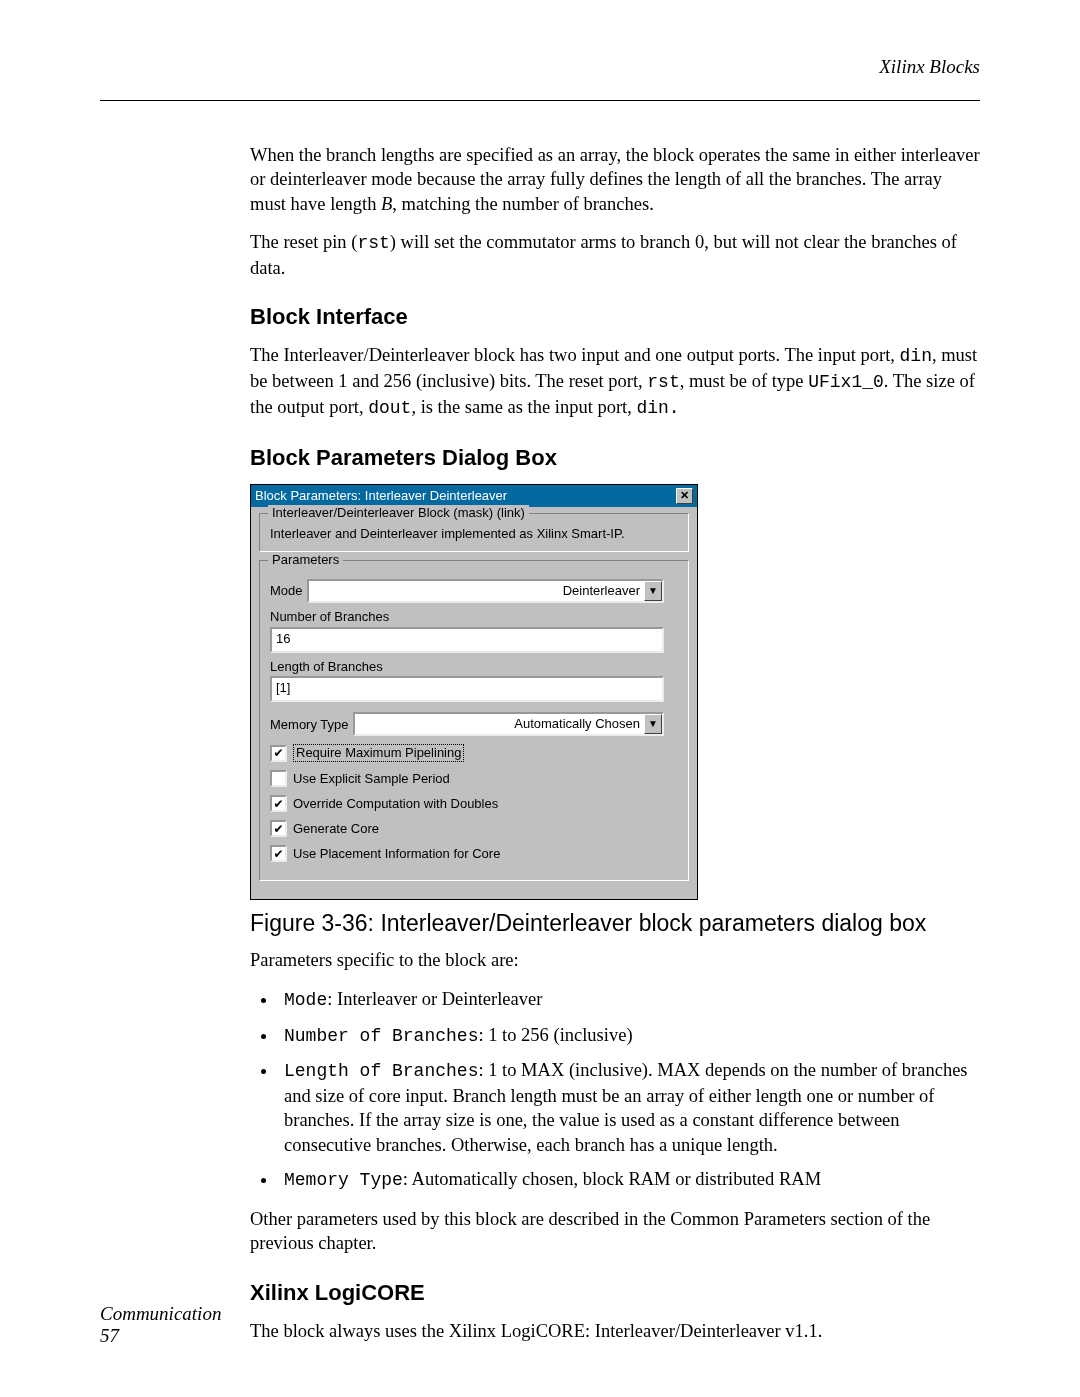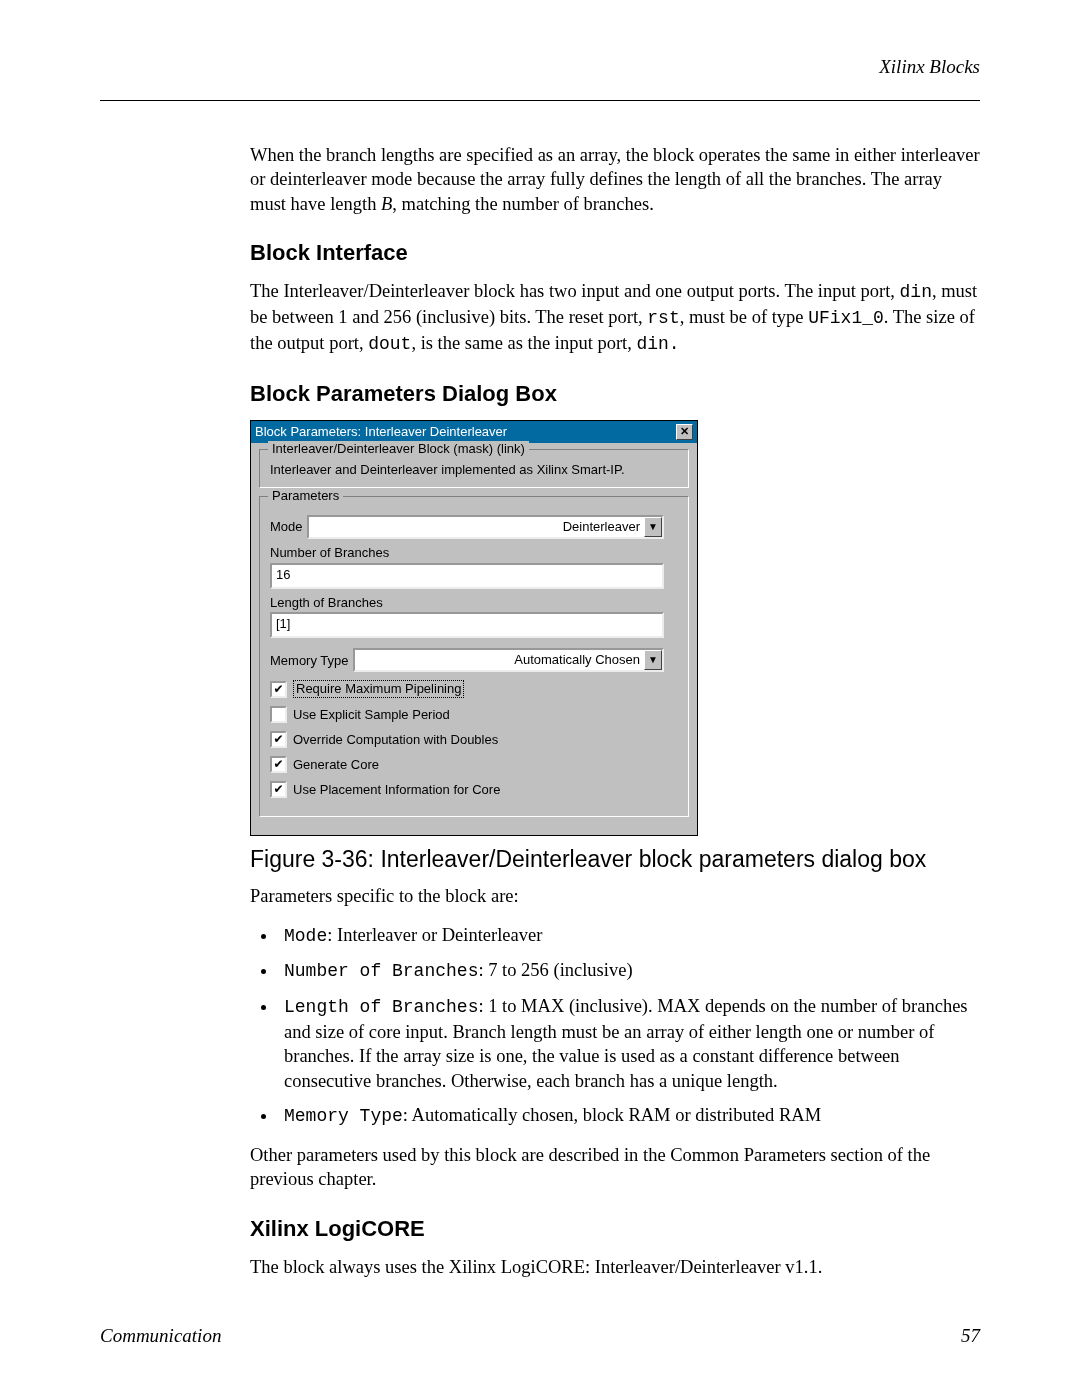--- a/index.html
+++ b/index.html
@@ -174,37 +174,41 @@
 
   .footer {
     position: absolute;
     bottom: 50px;
     left: 100px;
     right: 100px;
     display: flex;
     justify-content: space-between;
     font-style: italic;
     font-size: 19px;
+    flex-direction: column;
   }
   .footer .pg { font-style: italic; }
 </style>
 </head>
 <body>
 
 <div class="page">
 
   <div class="header-right">Xilinx Blocks</div>
   <hr class="header-rule">
 
   <div class="content">
 
     <p>
       <span>When the branch lengths are specified as an array, the block operates the same in either interleaver or deinterleaver mode because the array fully defines the length of all the branches.  The array must have length </span><em>B</em><span>, matching the number of branches.</span>
     </p>
 
+    <p>
+      <span>The reset pin (</span><span class="mono">rst</span><span>) will set the commutator arms to branch 0, but will not clear the branches of data.</span>
+    </p>
 
     <div class="h2">Block Interface</div>
 
     <p>
       <span>The Interleaver/Deinterleaver block has two input and one output ports.  The input port, </span><span class="mono">din</span><span>, must be between 1 and 256 (inclusive) bits.  The reset port, </span><span class="mono">rst</span><span>, must be of type </span><span class="mono">UFix1_0</span><span>.  The size of the output port, </span><span class="mono">dout</span><span>, is the same as the input port, </span><span class="mono">din.</span>
     </p>
 
     <div class="h2">Block Parameters Dialog Box</div>
 
     <div class="dialog">
@@ -281,21 +285,21 @@
 
     <div class="caption">Figure 3-36:   Interleaver/Deinterleaver block parameters dialog box</div>
 
     <p>Parameters specific to the block are:</p>
 
     <ul class="params">
       <li>
         <span class="mono">Mode</span><span>: Interleaver or Deinterleaver</span>
       </li>
       <li>
-        <span class="mono">Number of Branches</span><span>: 7 to 256 (inclusive)</span>
+        <span class="mono">Number of Branches</span><span>: 1 to 256 (inclusive)</span>
       </li>
       <li>
         <span class="mono">Length of Branches</span><span>: 1 to MAX (inclusive).  MAX depends on the number of branches and size of core input.  Branch length must be an array of either length one or number of branches.  If the array size is one, the value is used as a constant difference between consecutive branches.  Otherwise, each branch has a unique length.</span>
       </li>
       <li>
         <span class="mono">Memory Type</span><span>: Automatically chosen, block RAM or distributed RAM</span>
       </li>
     </ul>
 
     <p>Other parameters used by this block are described in the Common Parameters section of the previous chapter.</p>

